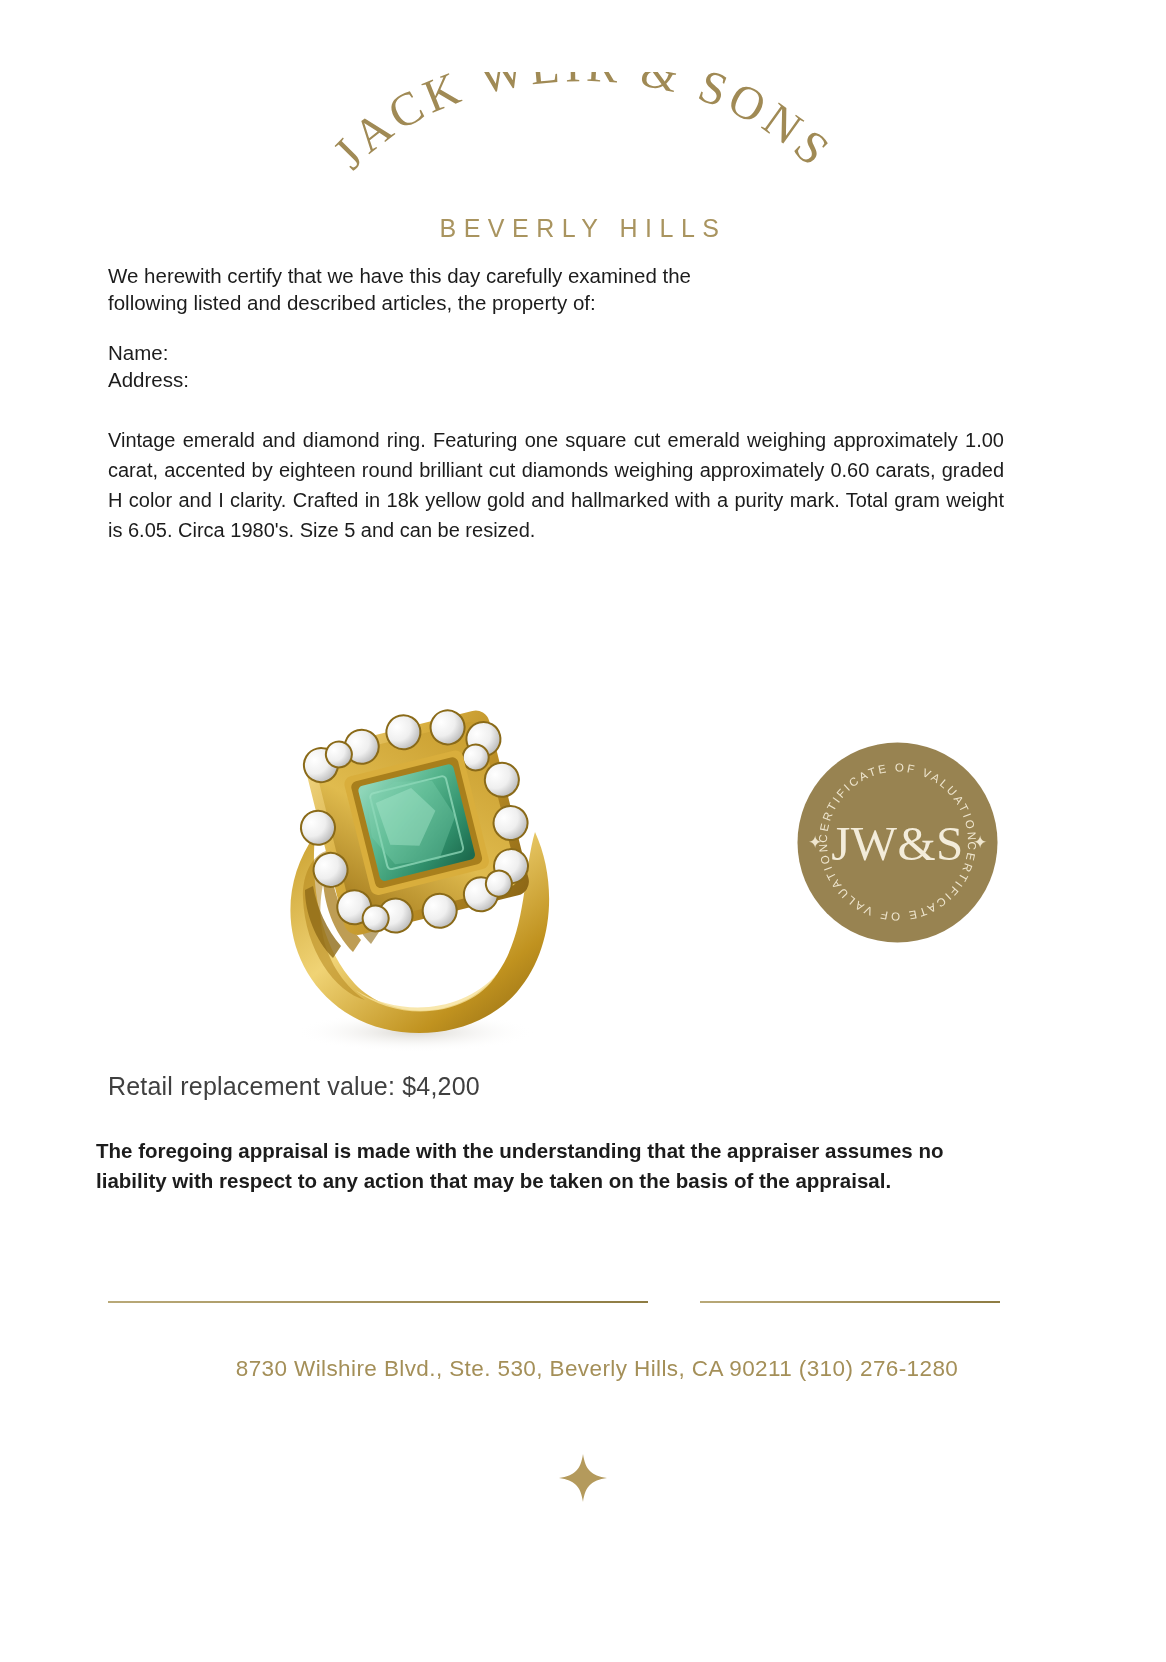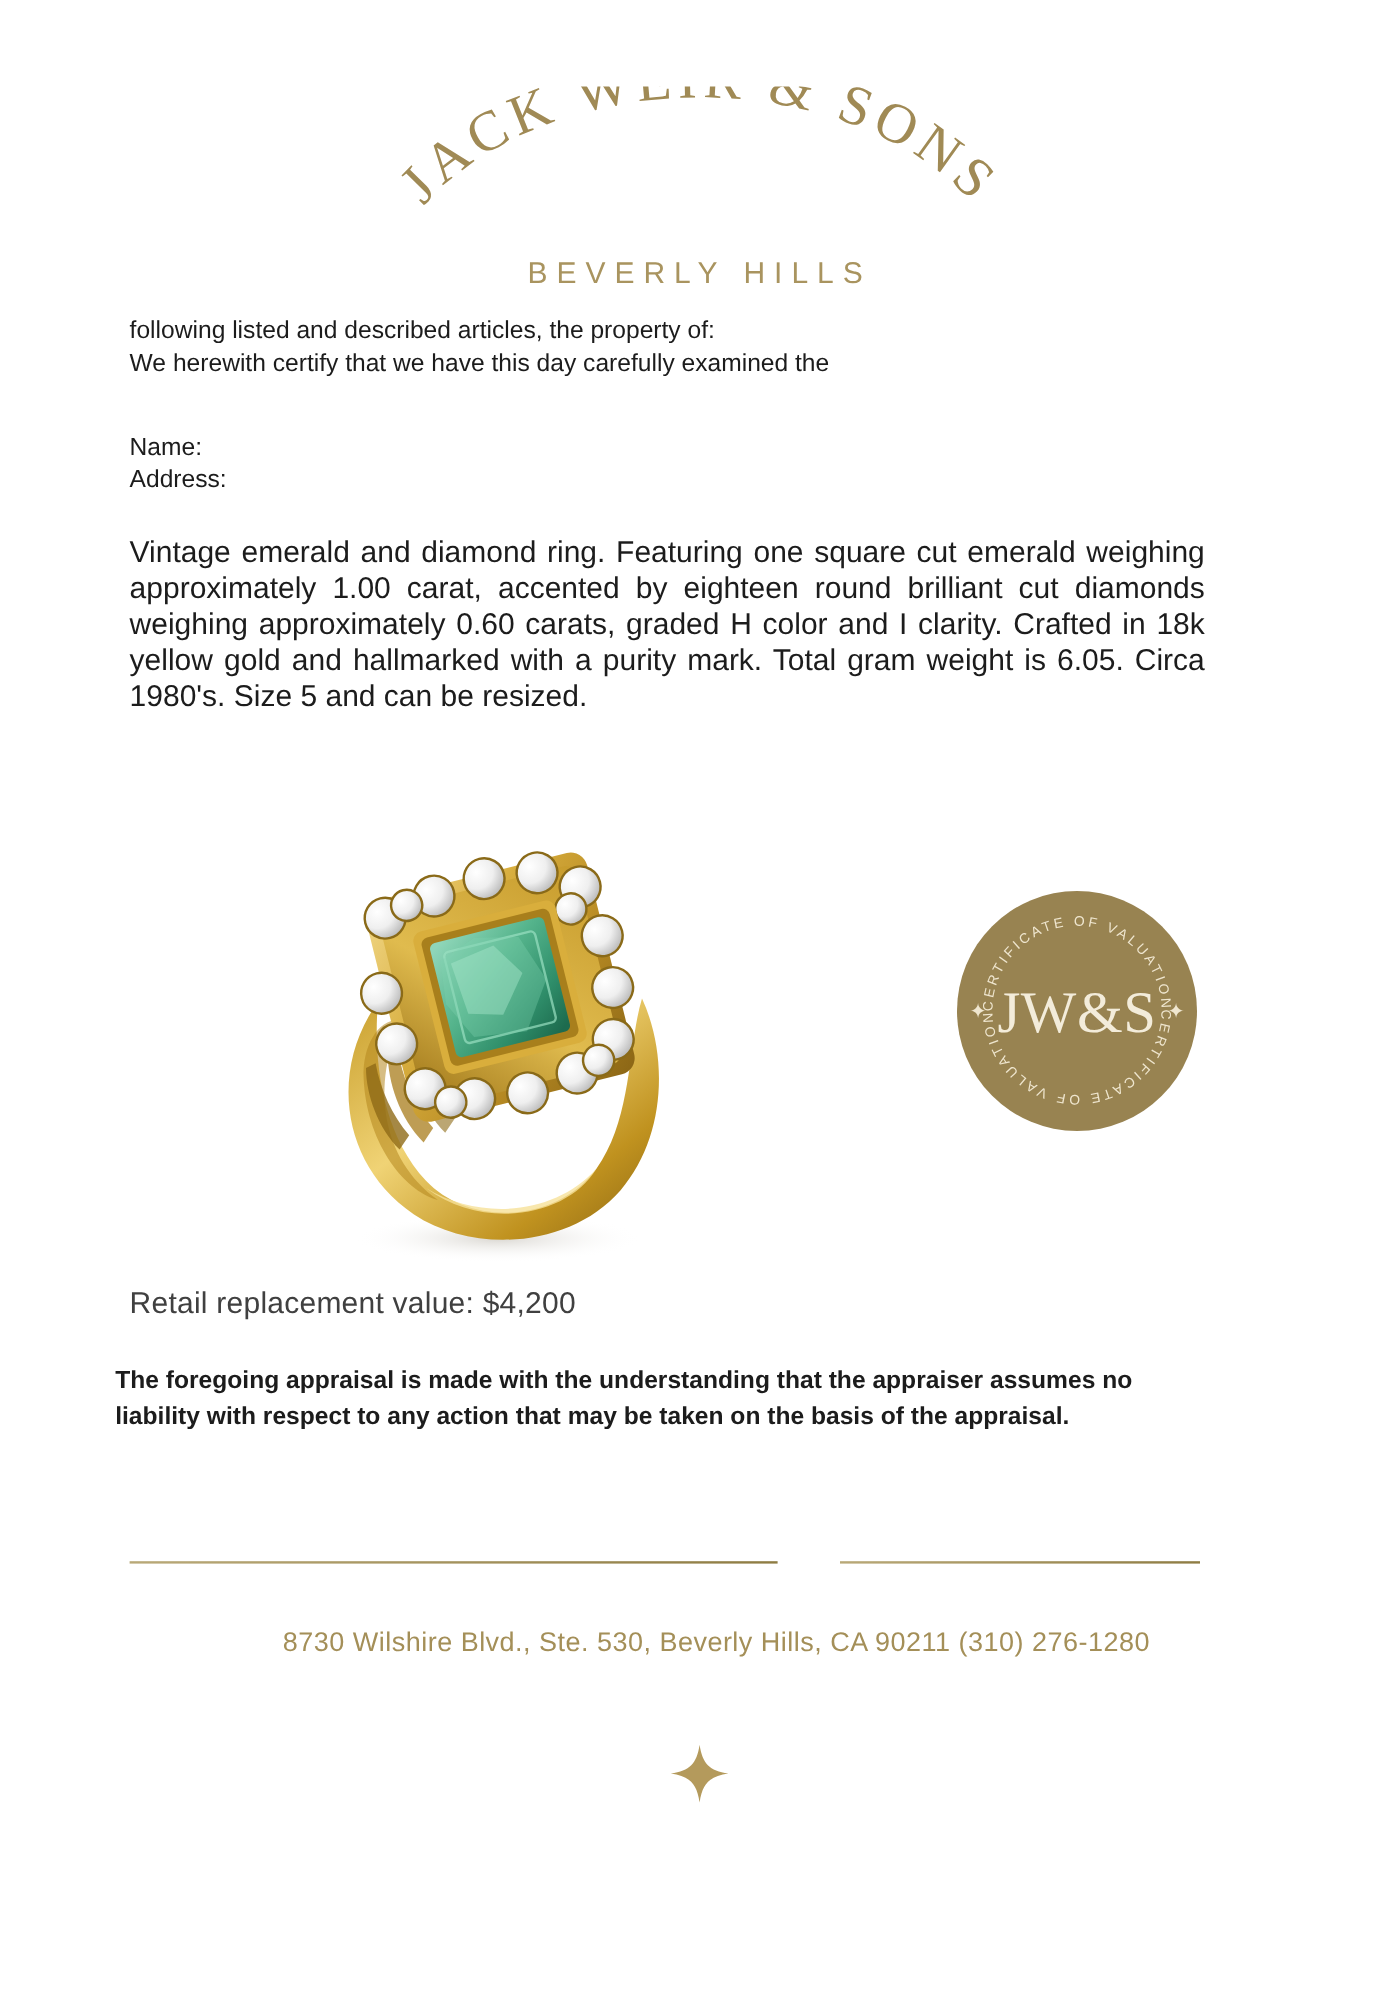--- a/index.html
+++ b/index.html
@@ -63,30 +63,30 @@
     left: 108px;
     width: 896px;
   }
   .intro {
     font-size: 20.5px;
     line-height: 27px;
     color: #1c1c1c;
     max-width: 700px;
   }
   .namefields {
-    margin-top: 43px;
+    margin-top: 23px;
     font-size: 20.5px;
     line-height: 27px;
     color: #1c1c1c;
   }
   .namefields div { white-space: pre; }
 
   .description {
     margin-top: 32px;
-    font-size: 25px;
+    font-size: 20px;
     line-height: 30px;
     text-align: justify;
     text-justify: inter-word;
     color: #1c1c1c;
   }
 
   
   .ring-photo {
     position: absolute;
     left: 205px;
@@ -166,22 +166,22 @@
       </defs>
       <text>
         <textPath href="#arcpath" startOffset="50%" text-anchor="middle">JACK WEIR &amp; SONS</textPath>
       </text>
     </svg>
     <div class="logo-sub">BEVERLY HILLS</div>
   </div>
 
   <div class="body-wrap">
     <div class="intro">
+      <div>We herewith certify that we have this day carefully examined the</div>
       <div>following listed and described articles, the property of:</div>
-      <div>We herewith certify that we have this day carefully examined the</div>
     </div>
 
     <div class="namefields">
       <div>Name:</div>
       <div>Address:</div>
     </div>
 
     <div class="description">Vintage emerald and diamond ring. Featuring one square cut emerald weighing approximately 1.00 carat, accented by eighteen round brilliant cut diamonds weighing approximately 0.60 carats, graded H color and I clarity. Crafted in 18k yellow gold and hallmarked with a purity mark. Total gram weight is 6.05. Circa 1980's. Size 5 and can be resized.</div>
   </div>
 

